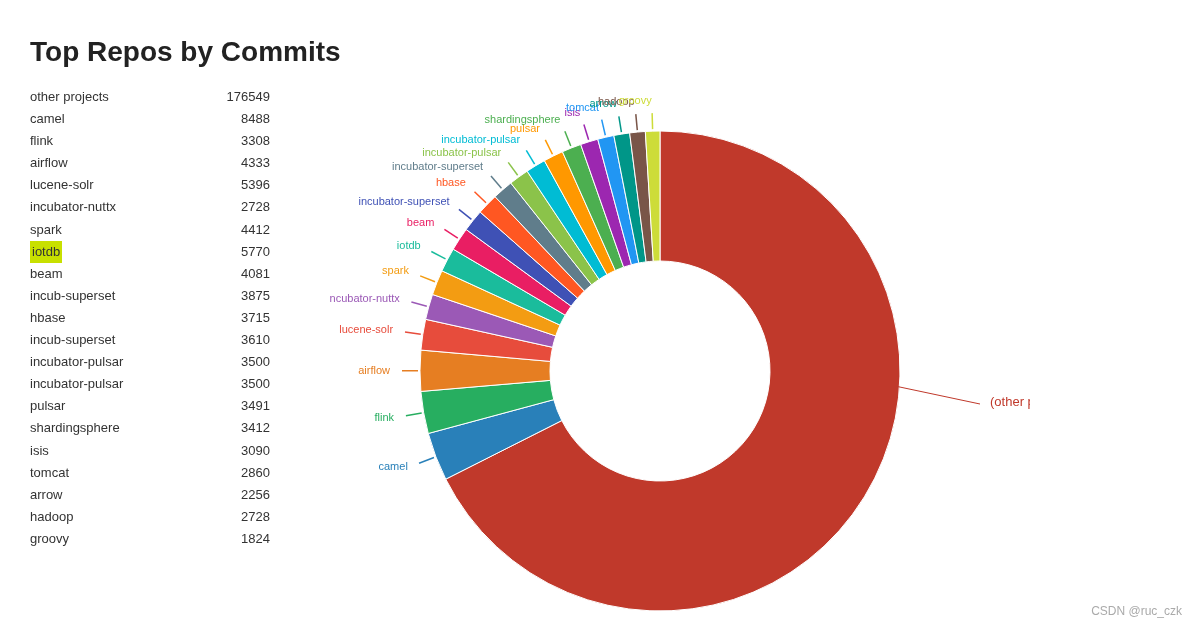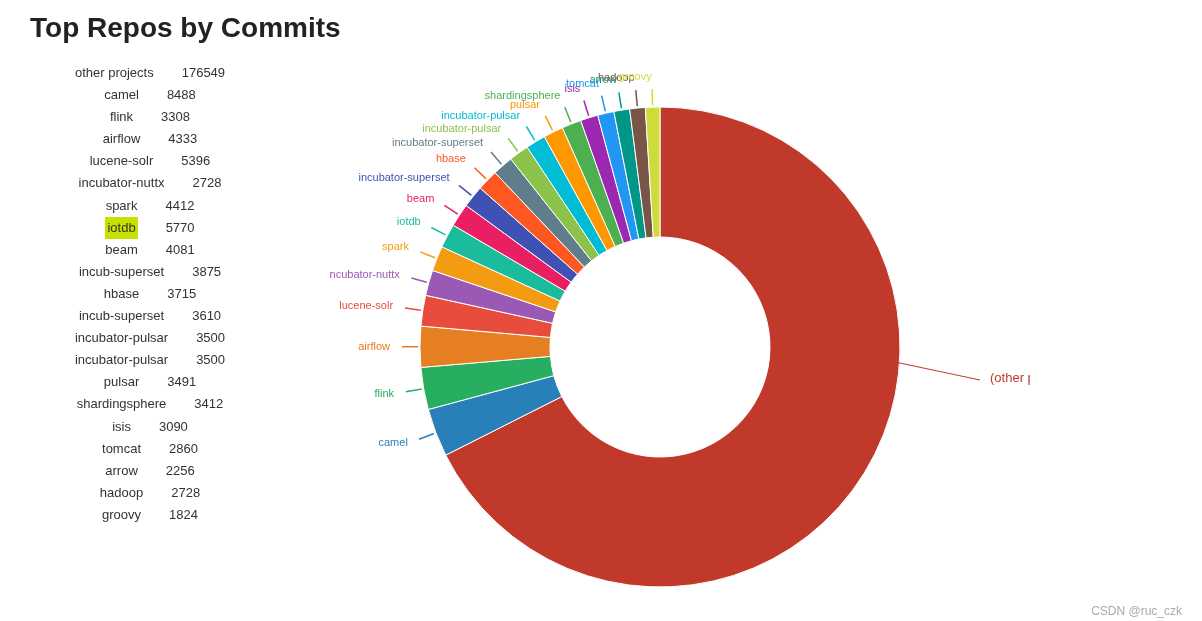--- a/index.html
+++ b/index.html
@@ -7,41 +7,41 @@
       background: #fff;
       font-family: 'Arial', sans-serif;
       width: 1202px;
       height: 621px;
       overflow: hidden;
       position: relative;
     }
     .container {
       width: 1202px;
       height: 621px;
-      padding: 12px 30px;
+      padding: 36px 30px;
       position: relative;
     }
     .title {
       font-size: 28px;
       font-weight: bold;
       color: #222;
       margin-bottom: 18px;
     }
     .content {
       display: flex;
       align-items: flex-start;
     }
     .legend {
       min-width: 300px;
       font-size: 13px;
       line-height: 1.7;
     }
     .legend-row {
       display: flex;
-      justify-content: center;
+      justify-content: space-between;
       width: 240px;
     }
     .legend-row.highlighted .legend-name {
       background: #c8e000;
       padding: 0 2px;
     }
     .legend-name {
       color: #333;
     }
     .legend-value {

